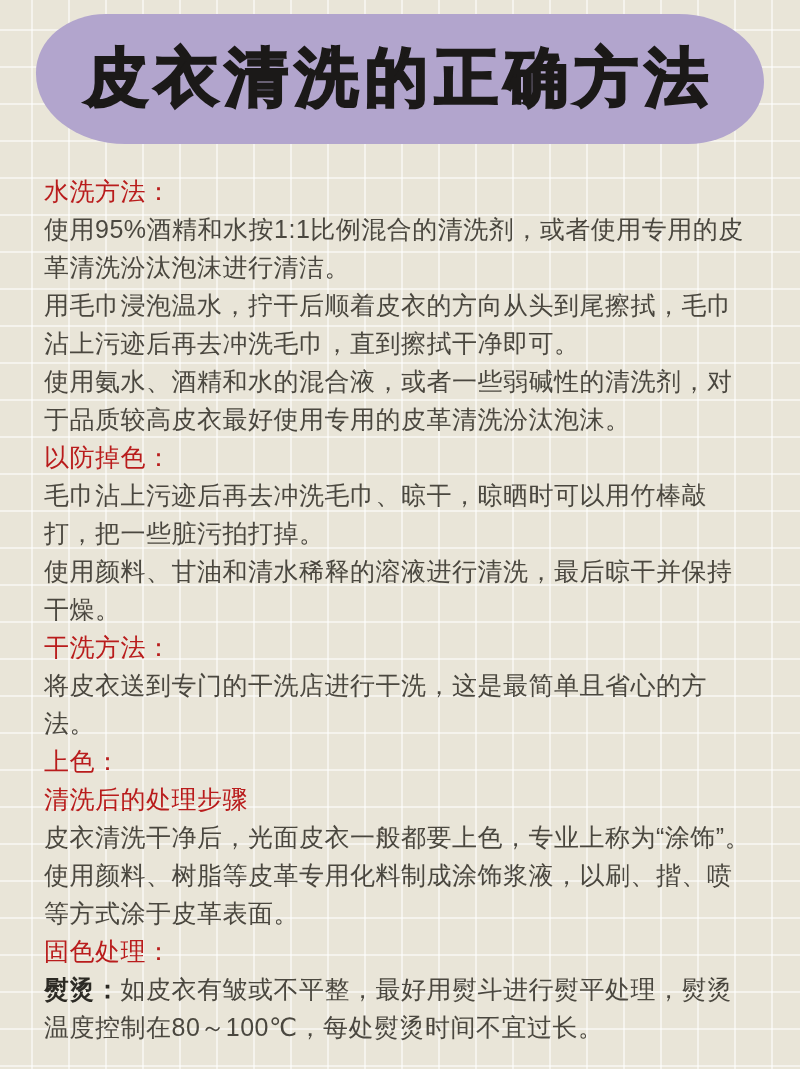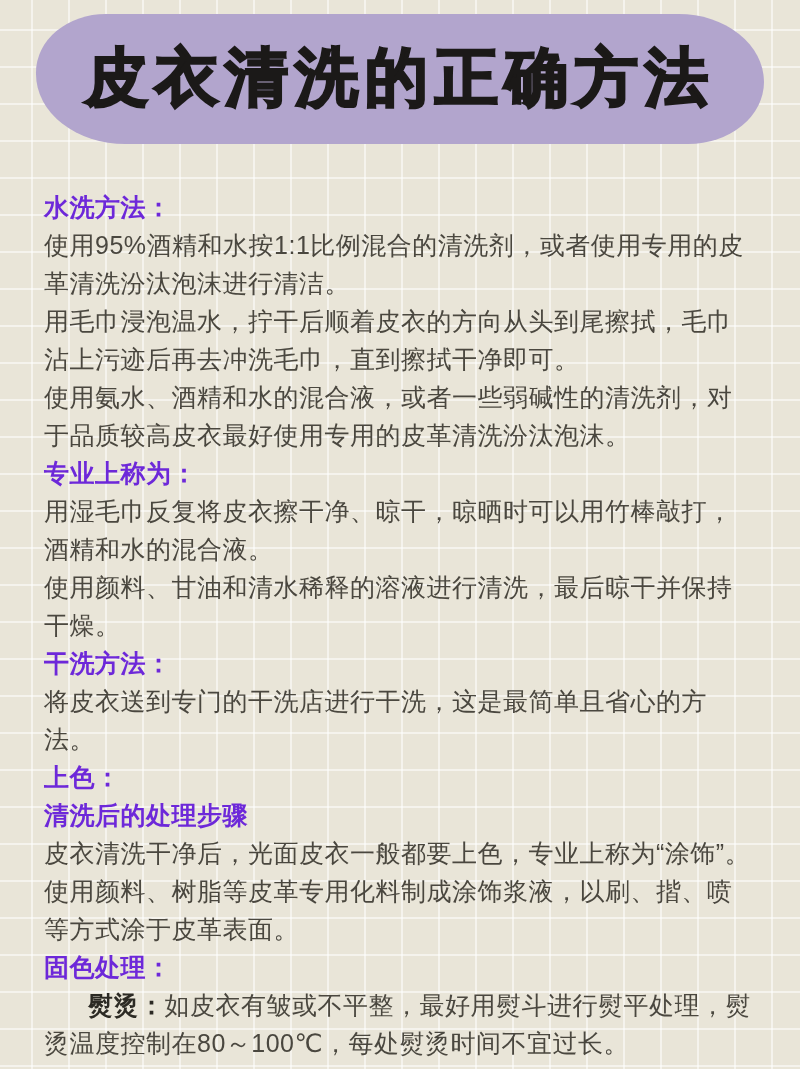--- a/index.html
+++ b/index.html
@@ -14,21 +14,21 @@
     background-color: #e9e5d8;
     background-image:
       linear-gradient(to right, rgba(255,255,255,0.55) 2px, transparent 2px),
       linear-gradient(to bottom, rgba(255,255,255,0.55) 2px, transparent 2px);
     background-size: 37px 37px;
     background-position: -6px -8px;
   }
   .header-pill {
     width: 728px;
     height: 130px;
-    margin: 14px auto 16px auto;
+    margin: 14px auto 0 auto;
     background: #b2a5cd;
     border-radius: 72px 88px 78px 92px / 60px 70px 64px 72px;
     display: flex;
     align-items: center;
     justify-content: center;
   }
   .header-title {
     font-size: 63px;
     font-weight: 900;
     letter-spacing: 7px;
@@ -41,43 +41,42 @@
     padding: 28px 44px 0 44px;
     font-size: 25px;
     line-height: 38px;
     color: #4a473f;
     letter-spacing: 0.5px;
   }
   .article p {
     margin: 0;
   }
   .block-heading {
-    font-weight: 700;
-    color: #6d28d9;
+    font-weight: 400;
+    color: #b91c1c;
   }
   .lead-bold {
     font-weight: 700;
     color: #2c2a24;
-    margin-left: 44px;
   }
 </style>
 </head>
 <body>
 
 <header class="header-pill">
   <div class="header-title">皮衣清洗的正确方法</div>
 </header>
 
 <main class="article">
     <p class="block-heading">水洗方法：</p>
     <p>使用95%酒精和水按1:1比例混合的清洗剂，或者使用专用的皮革清洗汾汰泡沫进行清洁。</p>
     <p>用毛巾浸泡温水，拧干后顺着皮衣的方向从头到尾擦拭，毛巾沾上污迹后再去冲洗毛巾，直到擦拭干净即可。</p>
     <p>使用氨水、酒精和水的混合液，或者一些弱碱性的清洗剂，对于品质较高皮衣最好使用专用的皮革清洗汾汰泡沫。</p>
-    <p class="block-heading">专业上称为：</p>
-    <p>用湿毛巾反复将皮衣擦干净、晾干，晾晒时可以用竹棒敲打，酒精和水的混合液。</p>
+    <p class="block-heading">以防掉色：</p>
+    <p>毛巾沾上污迹后再去冲洗毛巾、晾干，晾晒时可以用竹棒敲打，把一些脏污拍打掉。</p>
     <p>使用颜料、甘油和清水稀释的溶液进行清洗，最后晾干并保持干燥。</p>
     <p class="block-heading">干洗方法：</p>
     <p>将皮衣送到专门的干洗店进行干洗，这是最简单且省心的方法。</p>
     <p class="block-heading">上色：</p>
     <p class="block-heading">清洗后的处理步骤</p>
     <p>皮衣清洗干净后，光面皮衣一般都要上色，专业上称为“涂饰”。使用颜料、树脂等皮革专用化料制成涂饰浆液，以刷、揩、喷等方式涂于皮革表面。</p>
     <p class="block-heading">固色处理：</p>
     <p><span class="lead-bold">熨烫：</span><span>如皮衣有皱或不平整，最好用熨斗进行熨平处理，熨烫温度控制在80～100℃，每处熨烫时间不宜过长。</span></p>
   </main>
 

